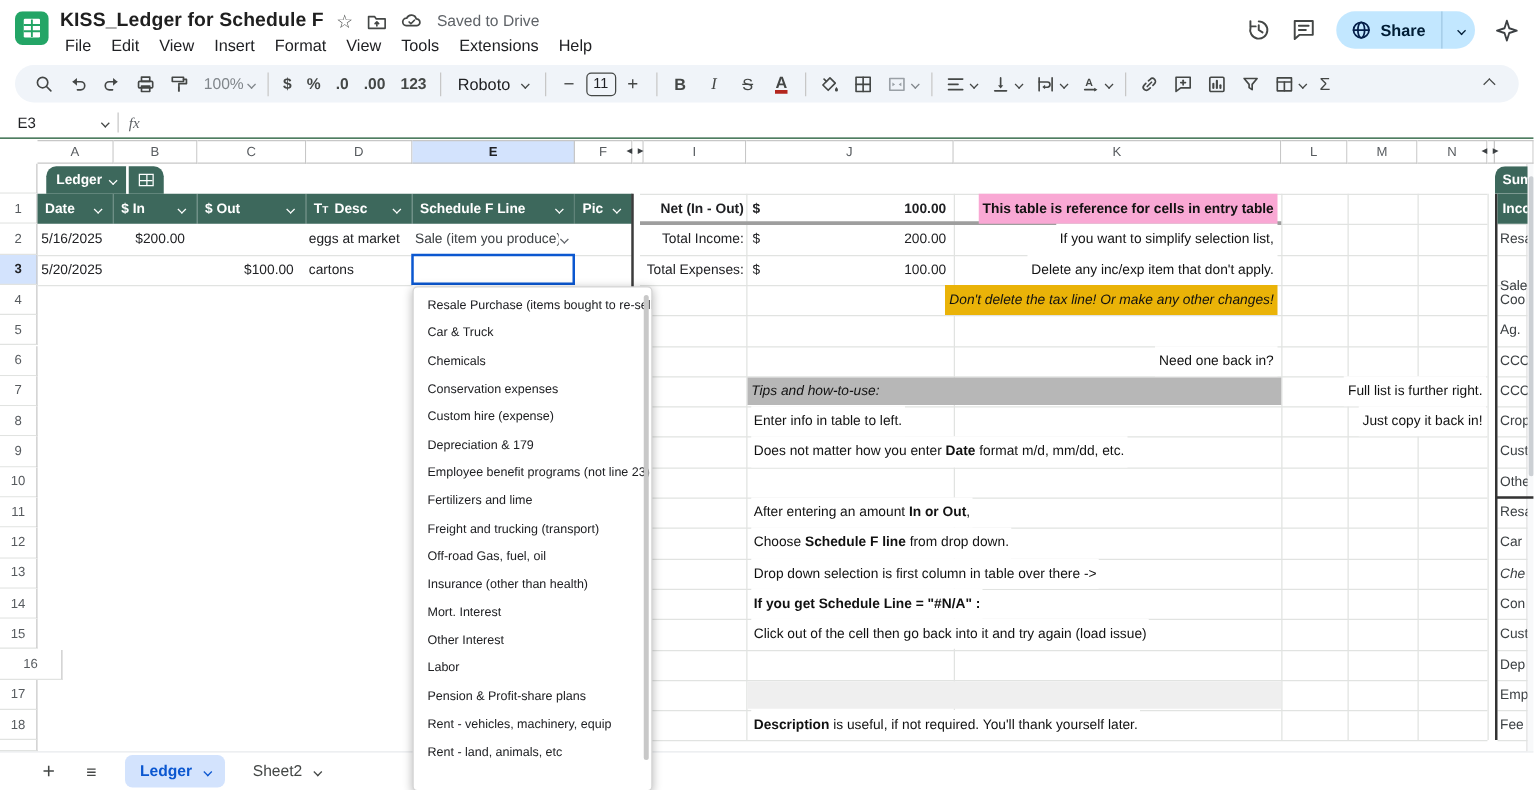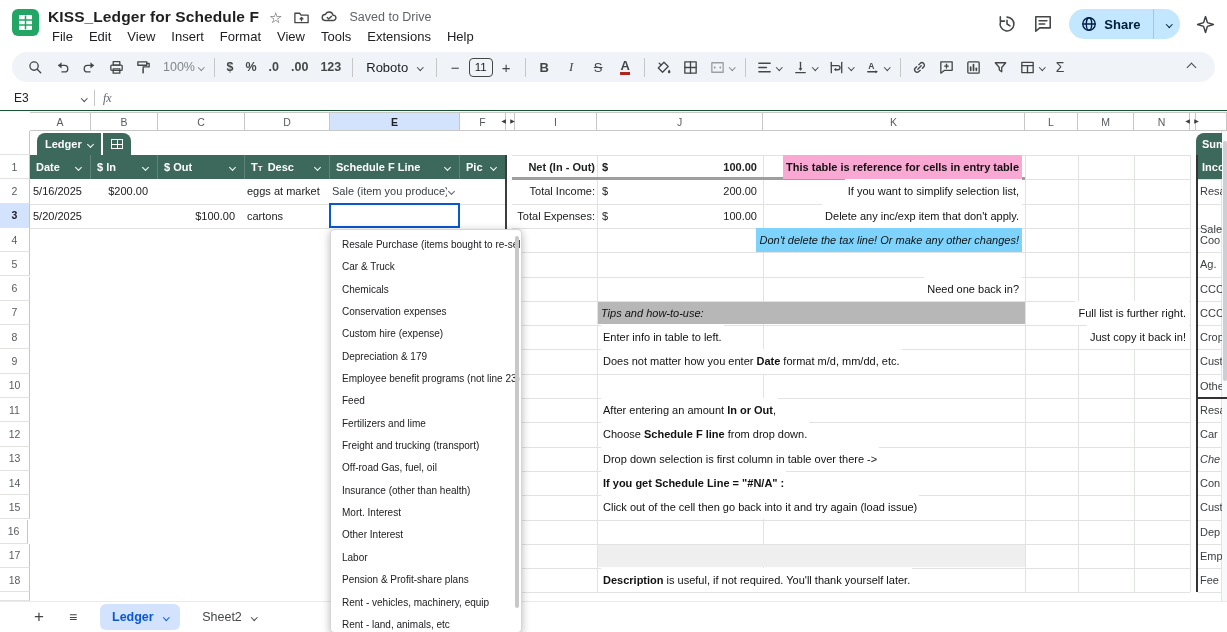--- a/index.html
+++ b/index.html
@@ -357,21 +357,20 @@
 
   <div id="dropdown">
     <div id="dditems">
         <div class="dditem">Resale Purchase (items bought to re-sell)</div>
         <div class="dditem">Car &amp; Truck</div>
         <div class="dditem">Chemicals</div>
         <div class="dditem">Conservation expenses</div>
         <div class="dditem">Custom hire (expense)</div>
         <div class="dditem">Depreciation &amp; 179</div>
         <div class="dditem">Employee benefit programs (not line 23)</div>
-        <div class="dditem">Feed</div>
         <div class="dditem">Fertilizers and lime</div>
         <div class="dditem">Freight and trucking (transport)</div>
         <div class="dditem">Off-road Gas, fuel, oil</div>
         <div class="dditem">Insurance (other than health)</div>
         <div class="dditem">Mort. Interest</div>
         <div class="dditem">Other Interest</div>
         <div class="dditem">Labor</div>
         <div class="dditem">Pension &amp; Profit-share plans</div>
         <div class="dditem">Rent - vehicles, machinery, equip</div>
         <div class="dditem">Rent - land, animals, etc</div>
@@ -426,21 +425,21 @@
     <div class="abs rowhdr" style="left: 0px; top: 276.5px; width: 30px; height: 24.3px;">6</div>
     <div class="abs rowhdr" style="left: 0px; top: 300.8px; width: 30px; height: 24.3px;">7</div>
     <div class="abs rowhdr" style="left: 0px; top: 325.1px; width: 30px; height: 24.3px;">8</div>
     <div class="abs rowhdr" style="left: 0px; top: 349.4px; width: 30px; height: 24.3px;">9</div>
     <div class="abs rowhdr" style="left: 0px; top: 373.7px; width: 30px; height: 24.3px;">10</div>
     <div class="abs rowhdr" style="left: 0px; top: 398px; width: 30px; height: 24.3px;">11</div>
     <div class="abs rowhdr" style="left: 0px; top: 422.3px; width: 30px; height: 24.3px;">12</div>
     <div class="abs rowhdr" style="left: 0px; top: 446.6px; width: 30px; height: 24.3px;">13</div>
     <div class="abs rowhdr" style="left: 0px; top: 470.9px; width: 30px; height: 24.3px;">14</div>
     <div class="abs rowhdr" style="left: 0px; top: 495.2px; width: 30px; height: 24.3px;">15</div>
-    <div class="abs rowhdr" style="left: 0px; top: 519.5px; width: 28px; height: 24.3px;">16</div>
+    <div class="abs rowhdr" style="left: 0px; top: 519.5px; width: 50px; height: 24.3px;">16</div>
     <div class="abs rowhdr" style="left: 0px; top: 543.8px; width: 30px; height: 24.3px;">17</div>
     <div class="abs rowhdr" style="left: 0px; top: 568.1px; width: 30px; height: 24.3px;">18</div>
     <div class="abs rowhdr" style="left: 0px; top: 592.4px; width: 30px; height: 8.6px;"></div>
     <div class="abs gl" style="left: 512px; top: 155px; width: 678px; height: 1px;"></div>
     <div class="abs gl" style="left: 512px; top: 179.3px; width: 678px; height: 1px;"></div>
     <div class="abs gl" style="left: 1198px; top: 179.3px; width: 24px; height: 1px;"></div>
     <div class="abs gl" style="left: 512px; top: 203.6px; width: 678px; height: 1px;"></div>
     <div class="abs gl" style="left: 1198px; top: 203.6px; width: 24px; height: 1px;"></div>
     <div class="abs gl" style="left: 512px; top: 227.9px; width: 678px; height: 1px;"></div>
     <div class="abs gl" style="left: 1198px; top: 227.9px; width: 24px; height: 1px;"></div>
@@ -527,21 +526,21 @@
     <div class="abs tcell right b" style="left: 660px; top: 155px; width: 97px; height: 24.3px;">100.00</div>
     <div class="abs tcell right" style="left: 515px; top: 179.3px; width: 80px; height: 24.3px;">Total Income:</div>
     <div class="abs tcell" style="left: 602px; top: 179.3px; width: 20px; height: 24.3px;">$</div>
     <div class="abs tcell right" style="left: 660px; top: 179.3px; width: 97px; height: 24.3px;">200.00</div>
     <div class="abs tcell right" style="left: 515px; top: 203.6px; width: 80px; height: 24.3px;">Total Expenses:</div>
     <div class="abs tcell" style="left: 602px; top: 203.6px; width: 20px; height: 24.3px;">$</div>
     <div class="abs tcell right" style="left: 660px; top: 203.6px; width: 97px; height: 24.3px;">100.00</div>
     <div class="abs note b" style="top: 155px; right: 205px; background: #f9a8d4; padding: 0px 3px;"><span>This table is reference for cells in entry table</span></div>
     <div class="abs note" style="top: 179.3px; right: 205px; background: rgb(255, 255, 255); padding: 0px 3px;"><span>If you want to simplify selection list,</span></div>
     <div class="abs note" style="top: 203.6px; right: 205px; background: rgb(255, 255, 255); padding: 0px 3px;"><span>Delete any inc/exp item that don't apply.</span></div>
-    <div class="abs note i" style="top: 227.9px; right: 205px; background: #7dd3fc; padding: 0px 3px; margin-left: 44px;"><span>Don't delete the tax line! Or make any other changes!</span></div>
+    <div class="abs note i" style="top: 227.9px; right: 205px; background: #eab308; padding: 0px 3px; margin-left: 44px;"><span>Don't delete the tax line! Or make any other changes!</span></div>
     <div class="abs note" style="top: 276.5px; right: 205px; background: rgb(255, 255, 255); padding: 0px 3px;"><span>Need one back in?</span></div>
     <div class="abs note" style="top: 300.8px; right: 38px; background: rgb(255, 255, 255); padding: 0px 3px;"><span>Full list is further right.</span></div>
     <div class="abs note" style="top: 325.1px; right: 38px; background: rgb(255, 255, 255); padding: 0px 3px;"><span>Just copy it back in!</span></div>
     <div class="abs " style="left: 597.5px; top: 301.8px; width: 427px; height: 22.7px; background: rgb(183, 183, 183);"></div>
     <div class="abs note i" style="left: 601px; top: 300.8px;"><span>Tips and how-to-use:</span></div>
     <div class="abs note" style="left: 601px; top: 325.1px; background: rgb(255, 255, 255); padding: 0px 2px;"><span>Enter info in table to left.</span></div>
     <div class="abs note" style="left: 601px; top: 349.4px; background: rgb(255, 255, 255); padding: 0px 2px;"><span>Does not matter how you enter </span><span style="font-weight: 700;">Date</span><span> format m/d, mm/dd, etc.</span></div>
     <div class="abs note" style="left: 601px; top: 398px; background: rgb(255, 255, 255); padding: 0px 2px;"><span>After entering an amount </span><span style="font-weight: 700;">In or Out</span><span>,</span></div>
     <div class="abs note" style="left: 601px; top: 422.3px; background: rgb(255, 255, 255); padding: 0px 2px;"><span>Choose </span><span style="font-weight: 700;">Schedule F line</span><span> from drop down.</span></div>
     <div class="abs note" style="left: 601px; top: 446.6px; background: rgb(255, 255, 255); padding: 0px 2px;"><span>Drop down selection is first column in table over there -&gt;</span></div>

